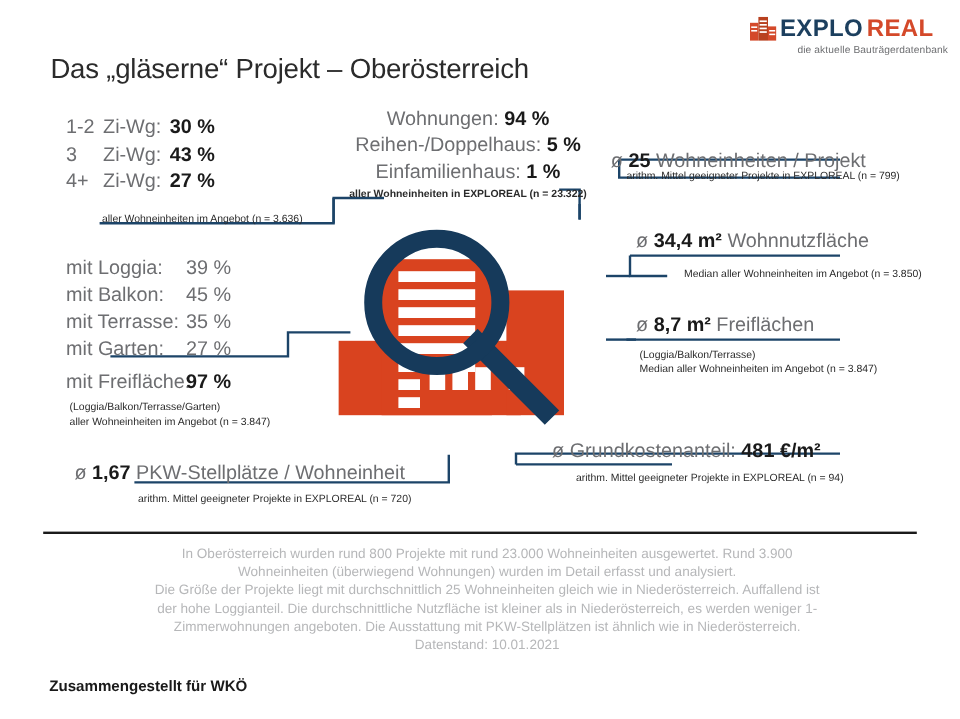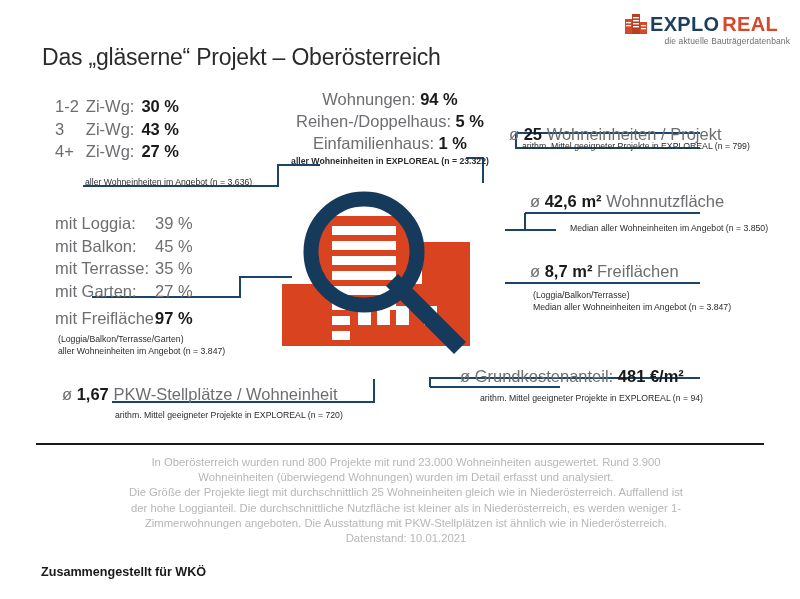--- a/index.html
+++ b/index.html
@@ -182,21 +182,21 @@
 
   <div class="abs stat units">
     <span>ø</span>
     <b>25</b>
     <span>Wohneinheiten / Projekt</span>
   </div>
   <div class="abs note units-note">arithm. Mittel geeigneter Projekte in EXPLOREAL (n = 799)</div>
 
   <div class="abs stat area">
     <span>ø</span>
-    <b>42,6 m²</b>
+    <b>34,4 m²</b>
     <span>Wohnnutzfläche</span>
   </div>
   <div class="abs note area-note">Median aller Wohneinheiten im Angebot (n = 3.850)</div>
 
   <div class="abs stat free">
     <span>ø</span>
     <b>8,7 m²</b>
     <span>Freiflächen</span>
   </div>
   <div class="abs free-note">

